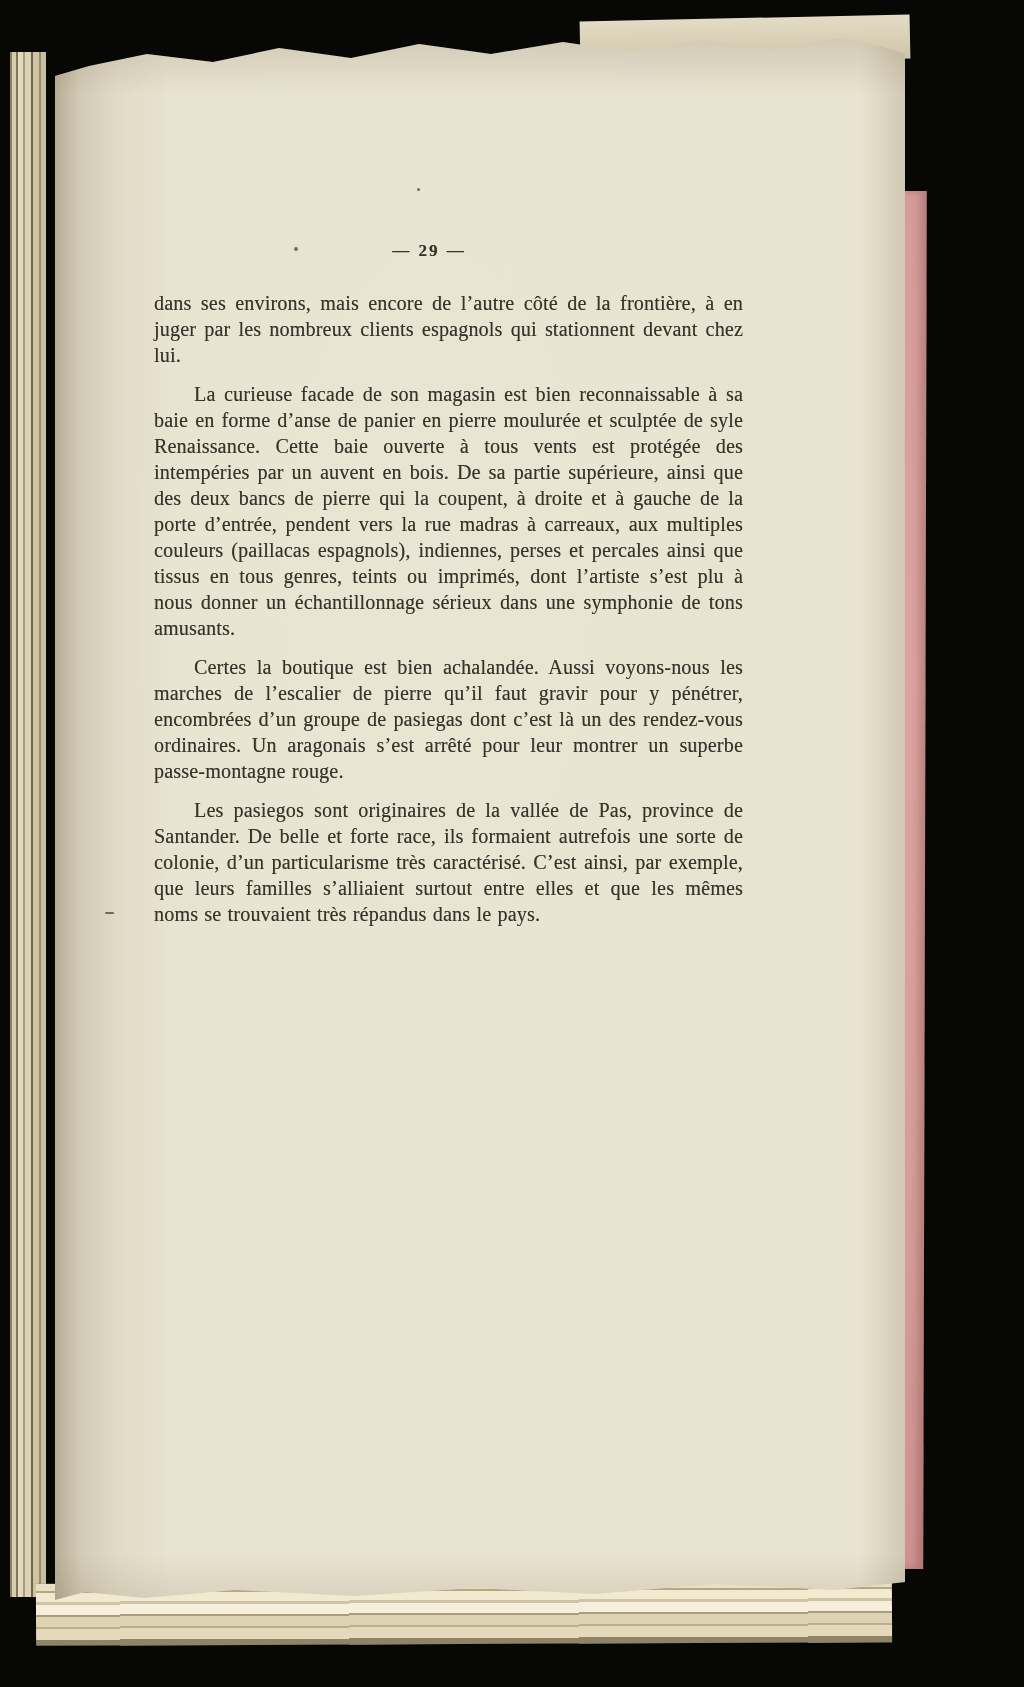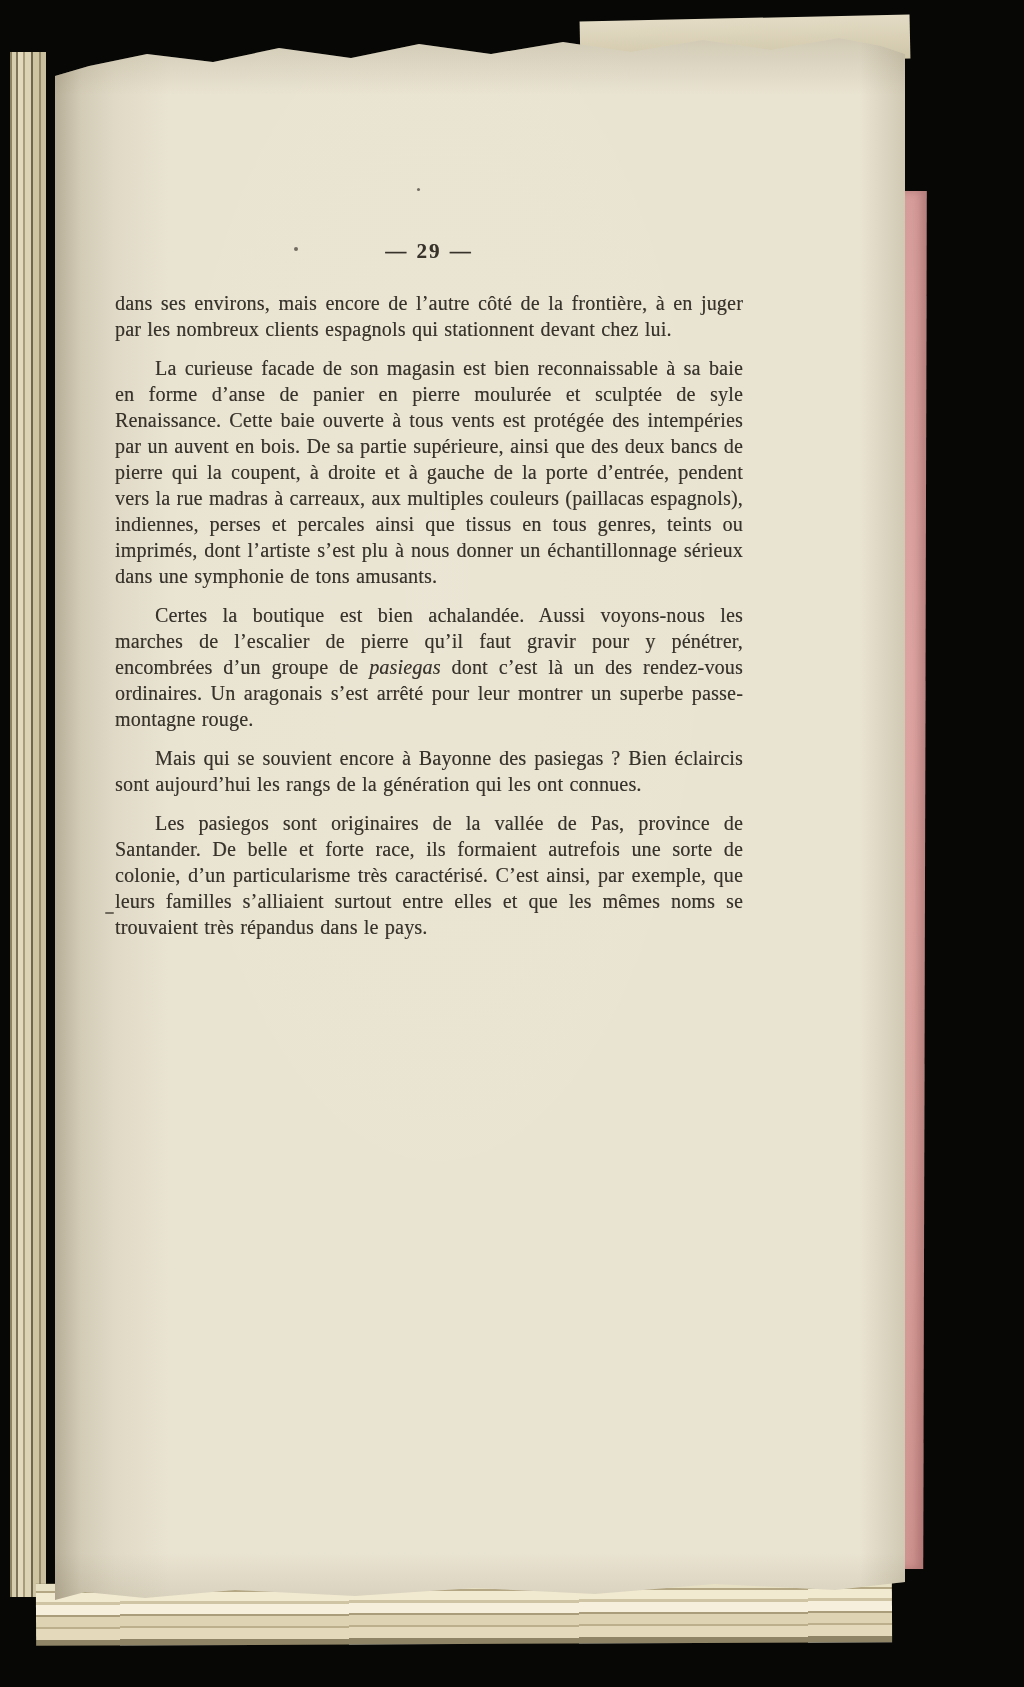--- a/index.html
+++ b/index.html
@@ -80,28 +80,28 @@
     position: absolute; left: 60px; top: 208px; width: 628px;
     color: var(--ink, #37322a);
     font-size: 20px; line-height: 26px;
     letter-spacing: 0.2px; word-spacing: 1px;
     text-align: justify;
     text-shadow: 0.3px 0.2px 0 rgba(45,40,30,0.45);
   }
   .page-number {
     text-align: center;
     font-weight: 700;
-    font-size: 21px;
+    font-size: 17px;
     letter-spacing: 2px;
     margin-bottom: 26px;
   }
-  .para { margin-bottom: 13px; }
+  .para { margin-bottom: 13px; margin-left: 39px; }
   .para.indent { text-indent: 40px; }
   .para:last-child { margin-bottom: 0; }
-  .italic { font-style: italic; }
+  .italic { }
 
   .speck { position: absolute; background: #4a443a; border-radius: 50%; opacity: 0.75; }
   .speck.s1 { left: 239px; top: 217px; width: 4px; height: 4px; }
   .speck.s2 { left: 50px; top: 882px; width: 9px; height: 2px; border-radius: 1px; }
   .speck.s3 { left: 362px; top: 158px; width: 3px; height: 3px; }
 </style>
 </head>
 <body>
 
 <div class="scene">
@@ -114,18 +114,17 @@
     <div class="speck s1"></div>
     <div class="speck s2"></div>
     <div class="speck s3"></div>
 
     <div class="text-block">
       <div class="page-number">— 29 —</div>
       <div class="paragraphs">
           <p class="para"><span>dans ses environs, mais encore de l’autre côté de la frontière, à en juger par les nombreux clients espagnols qui stationnent devant chez lui.</span></p>
           <p class="para indent"><span>La curieuse facade de son magasin est bien reconnaissable à sa baie en forme d’anse de panier en pierre moulurée et sculptée de syle Renaissance. Cette baie ouverte à tous vents est protégée des intempéries par un auvent en bois. De sa partie supérieure, ainsi que des deux bancs de pierre qui la coupent, à droite et à gauche de la porte d’entrée, pendent vers la rue madras à carreaux, aux multiples couleurs (paillacas espagnols), indiennes, perses et percales ainsi que tissus en tous genres, teints ou imprimés, dont l’artiste s’est plu à nous donner un échantillonnage sérieux dans une symphonie de tons amusants.</span></p>
           <p class="para indent"><span>Certes la boutique est bien achalandée. Aussi voyons-nous les marches de l’escalier de pierre qu’il faut gravir pour y pénétrer, encombrées d’un groupe de </span><span class="italic">pasiegas</span><span> dont c’est là un des rendez-vous ordinaires. Un aragonais s’est arrêté pour leur montrer un superbe passe-montagne rouge.</span></p>
-          <p class="para indent"><span>Mais qui se souvient encore à Bayonne des pasiegas ? Bien éclaircis sont aujourd’hui les rangs de la génération qui les ont connues.</span></p>
           <p class="para indent"><span>Les pasiegos sont originaires de la vallée de Pas, province de Santander. De belle et forte race, ils formaient autrefois une sorte de colonie, d’un particularisme très caractérisé. C’est ainsi, par exemple, que leurs familles s’alliaient surtout entre elles et que les mêmes noms se trouvaient très répandus dans le pays.</span></p>
         </div>
     </div>
   </div>
 </div>
 
 </body></html>

